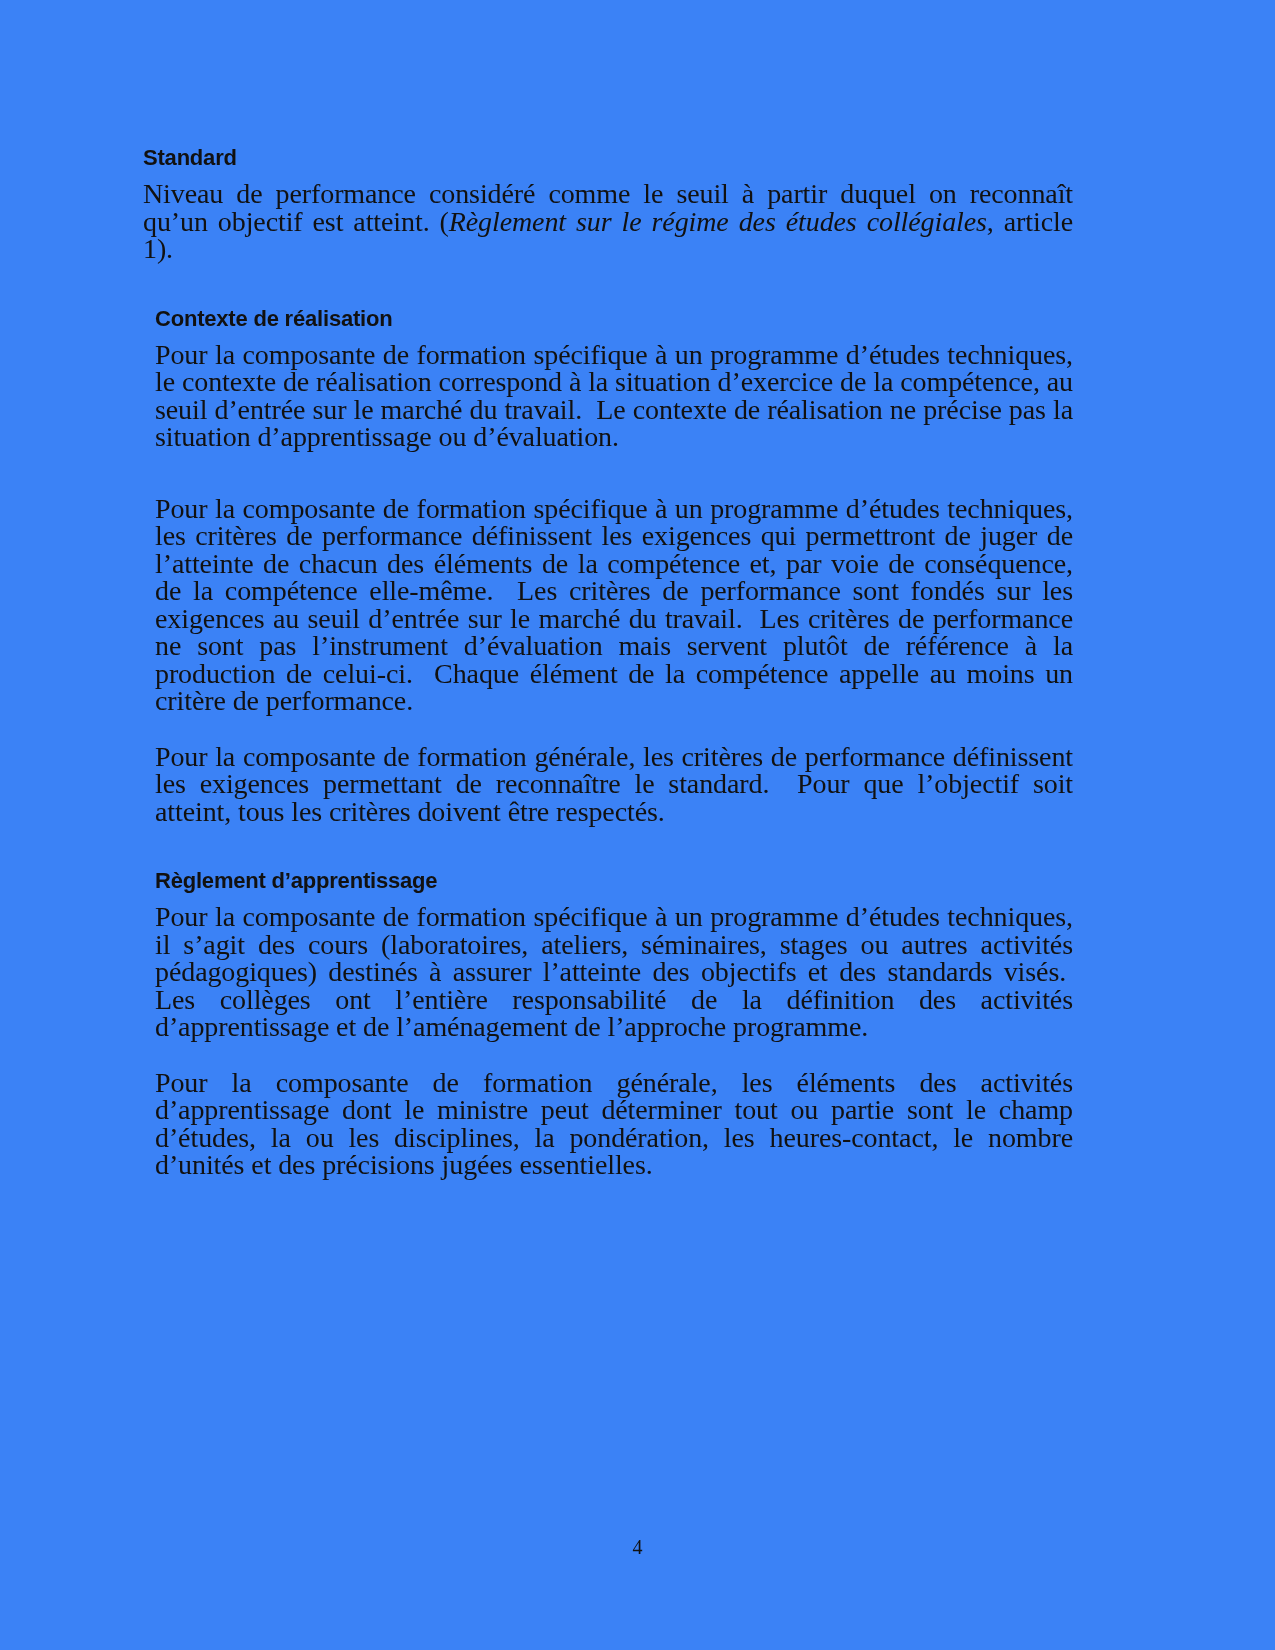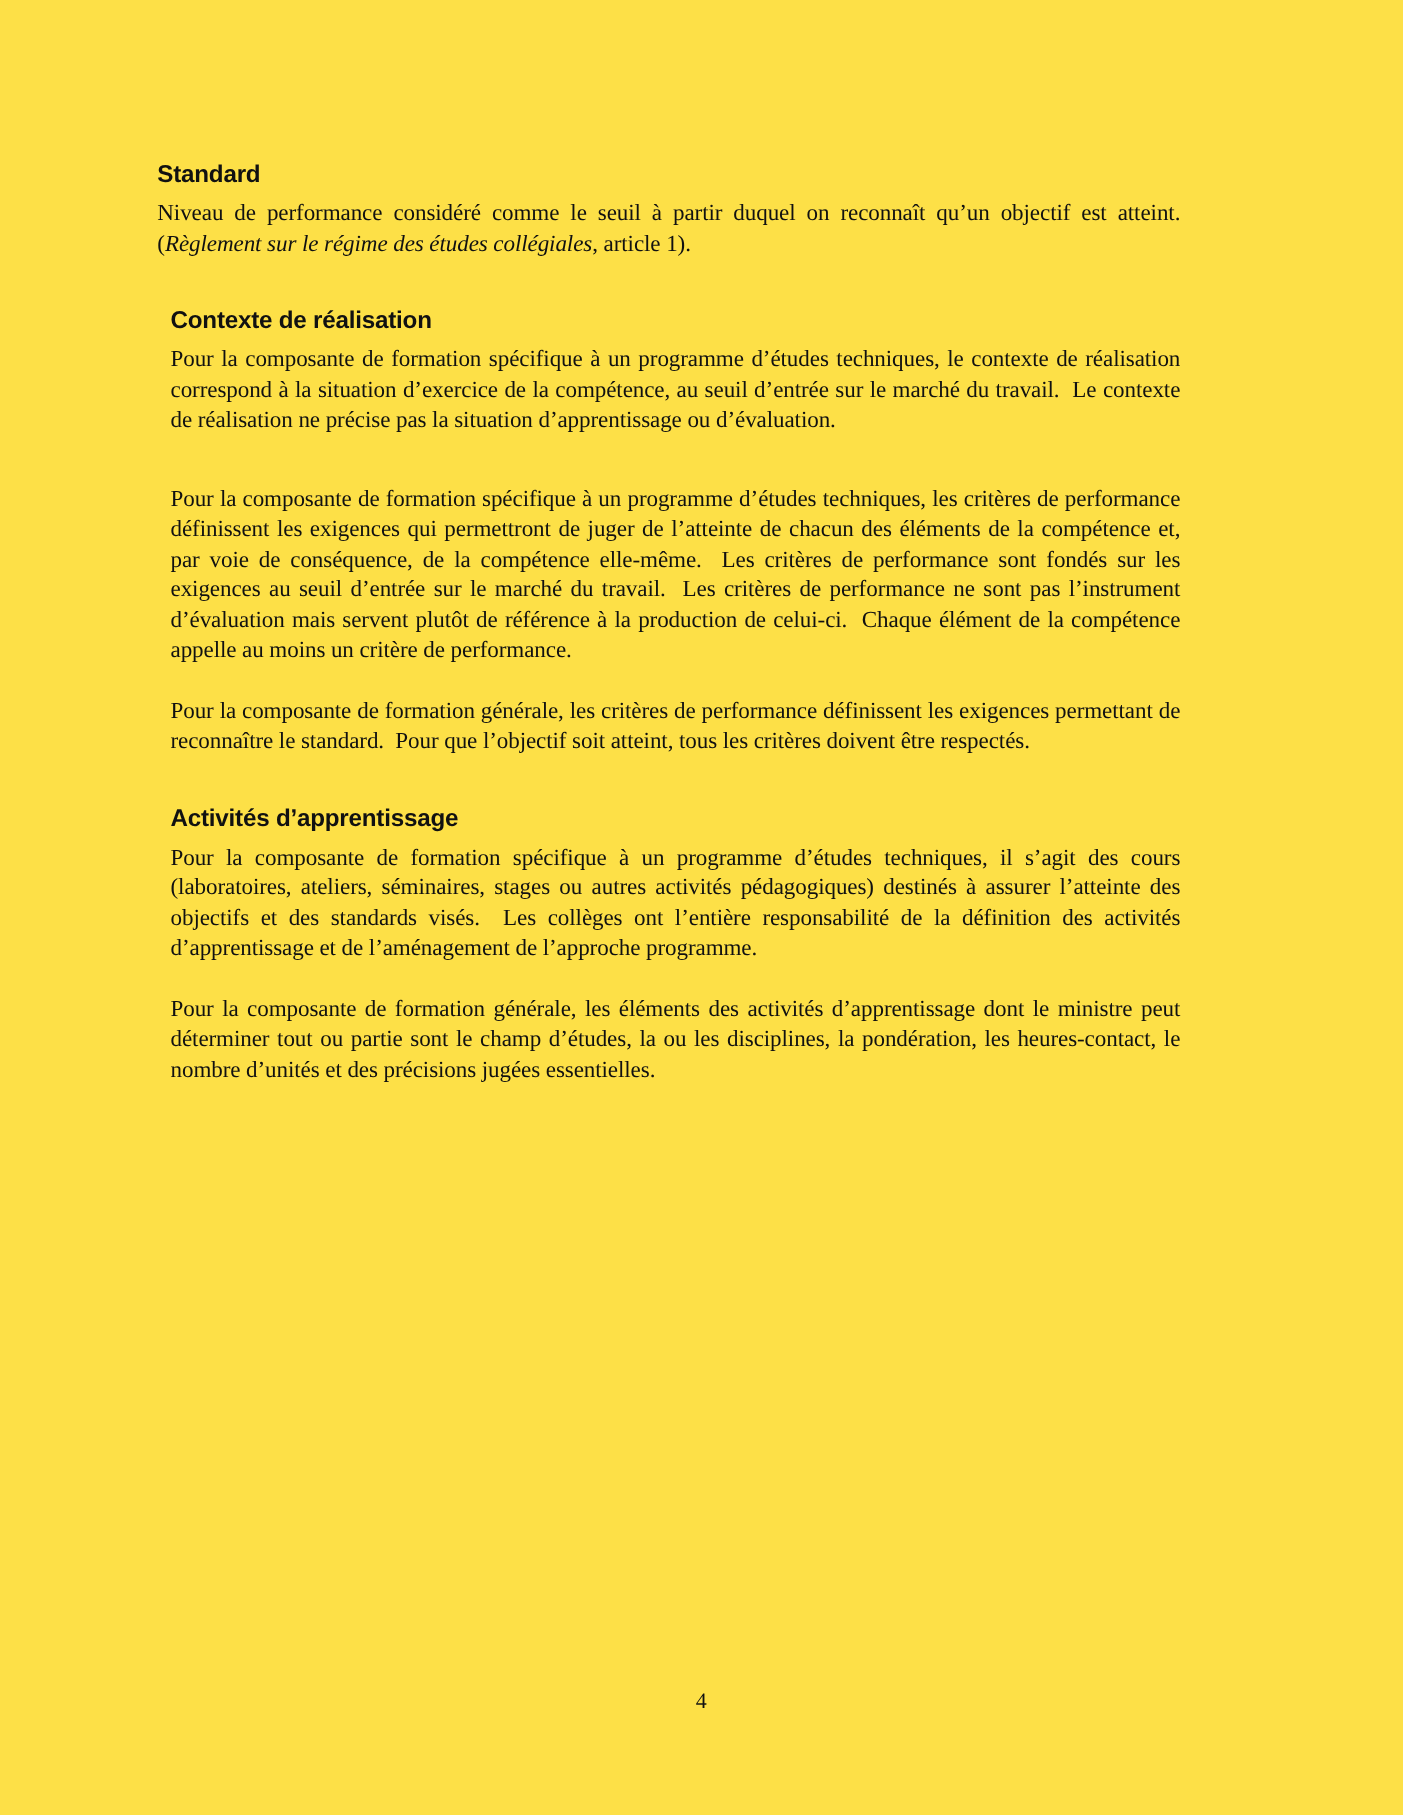--- a/index.html
+++ b/index.html
@@ -1,20 +1,20 @@
 <!DOCTYPE html>
 <html><head>
 <meta charset="utf-8">
 <style>
   html, body { margin: 0; padding: 0; background: #ffffff; }
   .page {
     position: relative;
     width: 1275px;
     height: 1650px;
-    background: #fde047;
+    background: #3b82f6;
     overflow: hidden;
     font-family: "Liberation Serif", "DejaVu Serif", serif;
     color: #111111;
   }
   .content {
     position: absolute;
     left: 143px;
     top: 146px;
     width: 930px;
   }
@@ -23,21 +23,21 @@
   h2 {
     font-family: "Liberation Sans", "DejaVu Sans", sans-serif;
     font-weight: 700;
     font-size: 22px;
     line-height: 24px;
     letter-spacing: -0.2px;
     margin: 0 0 10px 0;
     color: #111111;
   }
   p {
-    font-size: 21px;
+    font-size: 28px;
     line-height: 27.5px;
     text-align: justify;
     margin: 0 0 28px 0;
     letter-spacing: -0.1px;
   }
   section p:last-child { margin-bottom: 0; }
   em { font-style: italic; }
   .page-footer {
     position: absolute;
     left: 0;
@@ -63,21 +63,21 @@
       <h2>Contexte de réalisation</h2>
       <p>Pour la composante de formation spécifique à un programme d’études techniques, le contexte de réalisation correspond à la situation d’exercice de la compétence, au seuil d’entrée sur le marché du travail.&nbsp; Le contexte de réalisation ne précise pas la situation d’apprentissage ou d’évaluation.</p>
     </section>
 
     <section>
       <p>Pour la composante de formation spécifique à un programme d’études techniques, les critères de performance définissent les exigences qui permettront de juger de l’atteinte de chacun des éléments de la compétence et, par voie de conséquence, de la compétence elle-même.&nbsp; Les critères de performance sont fondés sur les exigences au seuil d’entrée sur le marché du travail.&nbsp; Les critères de performance ne sont pas l’instrument d’évaluation mais servent plutôt de référence à la production de celui-ci.&nbsp; Chaque élément de la compétence appelle au moins un critère de performance.</p>
       <p>Pour la composante de formation générale, les critères de performance définissent les exigences permettant de reconnaître le standard.&nbsp; Pour que l’objectif soit atteint, tous les critères doivent être respectés.</p>
     </section>
 
     <section>
-      <h2>Activités d’apprentissage</h2>
+      <h2>Règlement d’apprentissage</h2>
       <p>Pour la composante de formation spécifique à un programme d’études techniques, il s’agit des cours (laboratoires, ateliers, séminaires, stages ou autres activités pédagogiques) destinés à assurer l’atteinte des objectifs et des standards visés.&nbsp; Les collèges ont l’entière responsabilité de la définition des activités d’apprentissage et de l’aménagement de l’approche programme.</p>
       <p>Pour la composante de formation générale, les éléments des activités d’apprentissage dont le ministre peut déterminer tout ou partie sont le champ d’études, la ou les disciplines, la pondération, les heures-contact, le nombre d’unités et des précisions jugées essentielles.</p>
     </section>
 
   </main>
 
   <footer class="page-footer">
     <span>4</span>
   </footer>
 </div>

